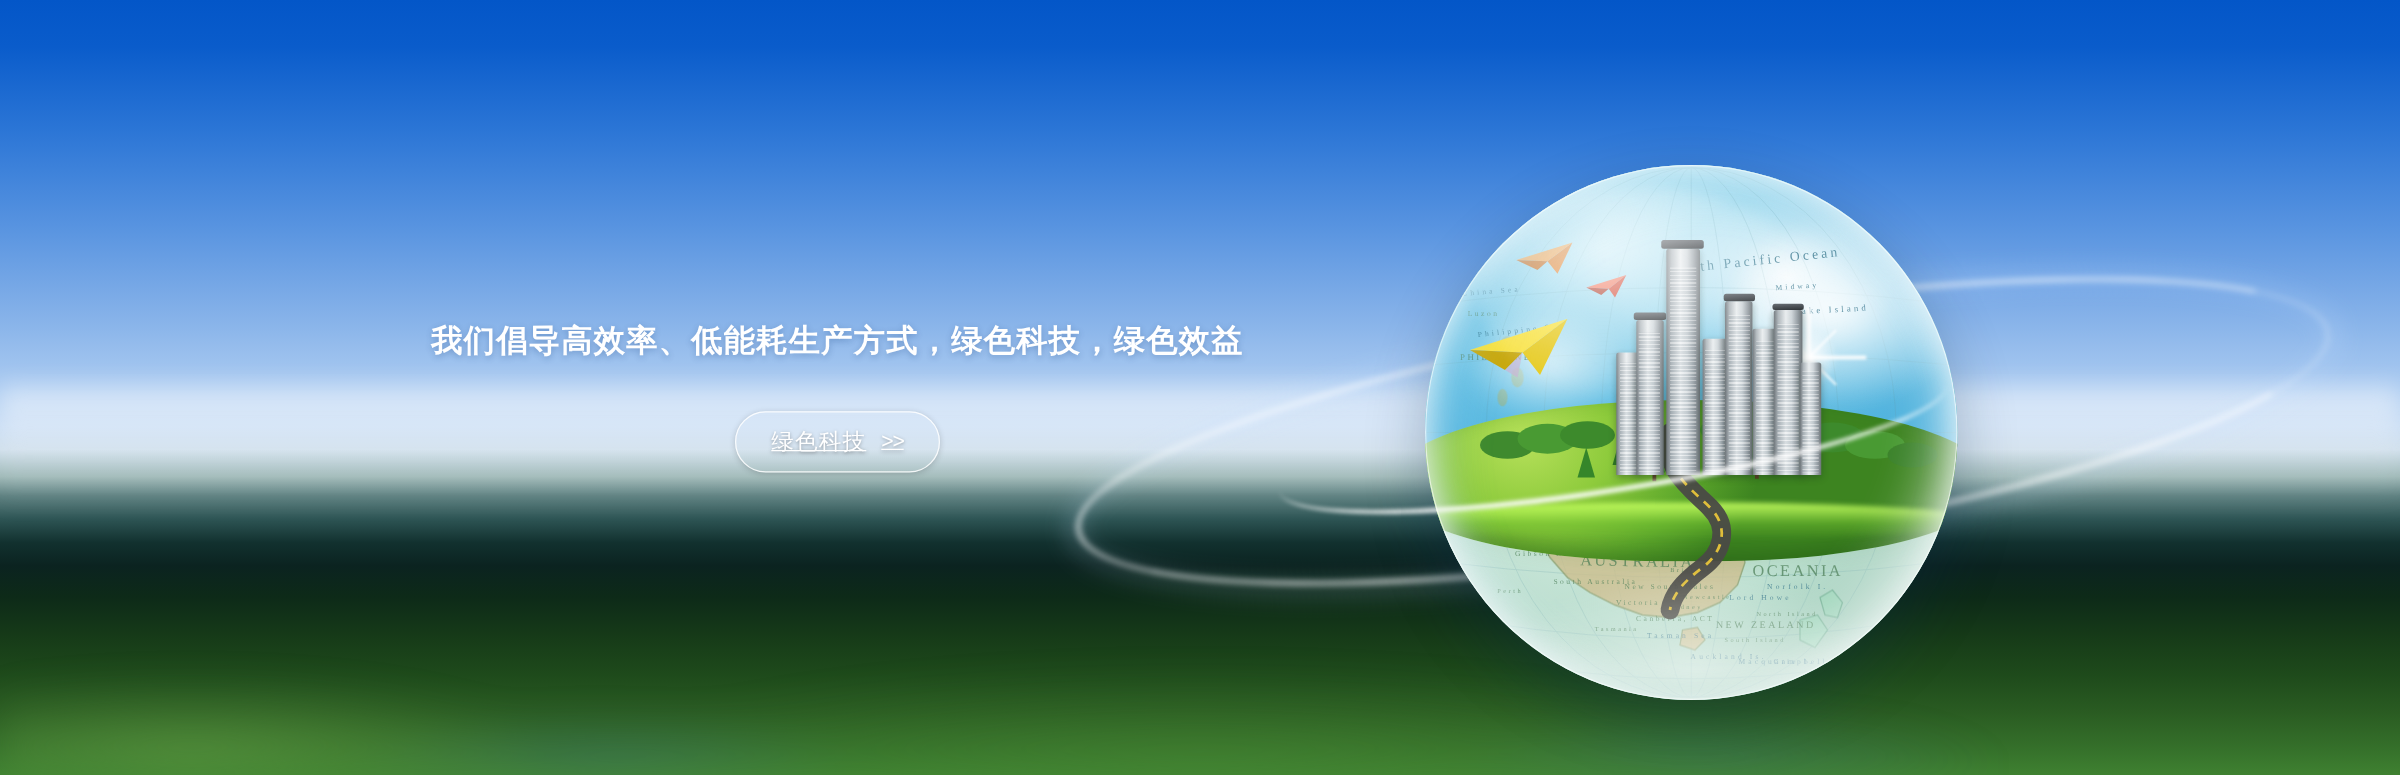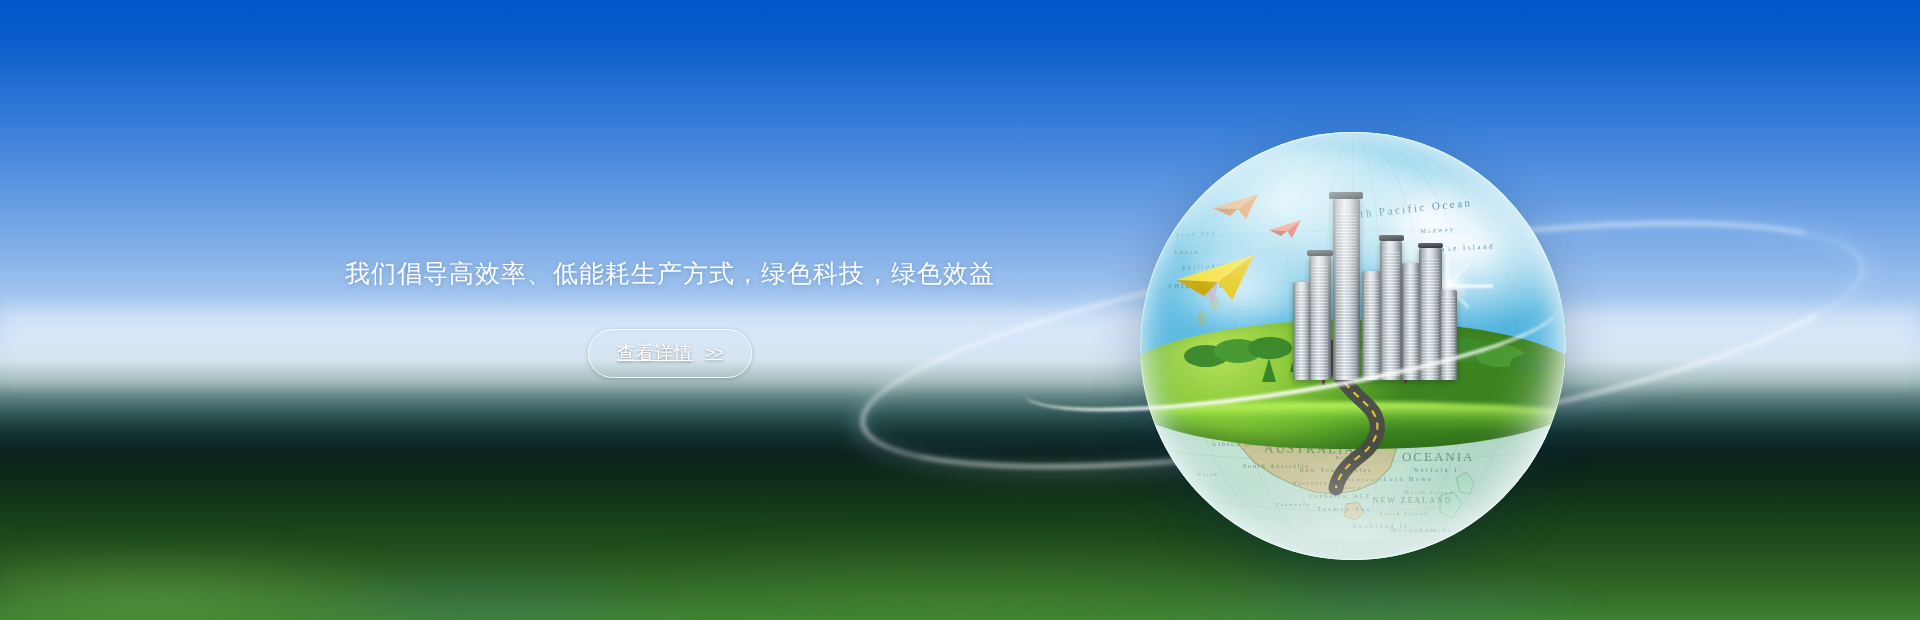--- a/index.html
+++ b/index.html
@@ -72,21 +72,21 @@
     font-weight:400;
     color:#ffffff;
     letter-spacing:3px;
     text-shadow:0 1px 6px rgba(20,60,120,.28);
     white-space:nowrap;
   }
   .subhead{
     margin-top:30px;
     font-size:25px;
     line-height:1.4;
-    font-weight:400;
+    font-weight:700;
     color:#ffffff;
     letter-spacing:1px;
     text-shadow:0 1px 5px rgba(20,60,120,.30);
     white-space:nowrap;
   }
   .cta{
     margin-top:38px;
     display:inline-flex;
     align-items:center;
     gap:12px;
@@ -542,18 +542,18 @@
     </div>
 
     <div class="ring-front"></div>
   </div>
 
   <div class="copy">
 
     <p class="subhead">我们倡导高效率、低能耗生产方式，绿色科技，绿色效益</p>
 
     <a class="cta" href="#">
-      <span>查看详情</span>
+      <span>绿色科技</span>
       <span class="cta-arrow">&gt;&gt;</span>
     </a>
   </div>
 
 </div>
 
 </body></html>

